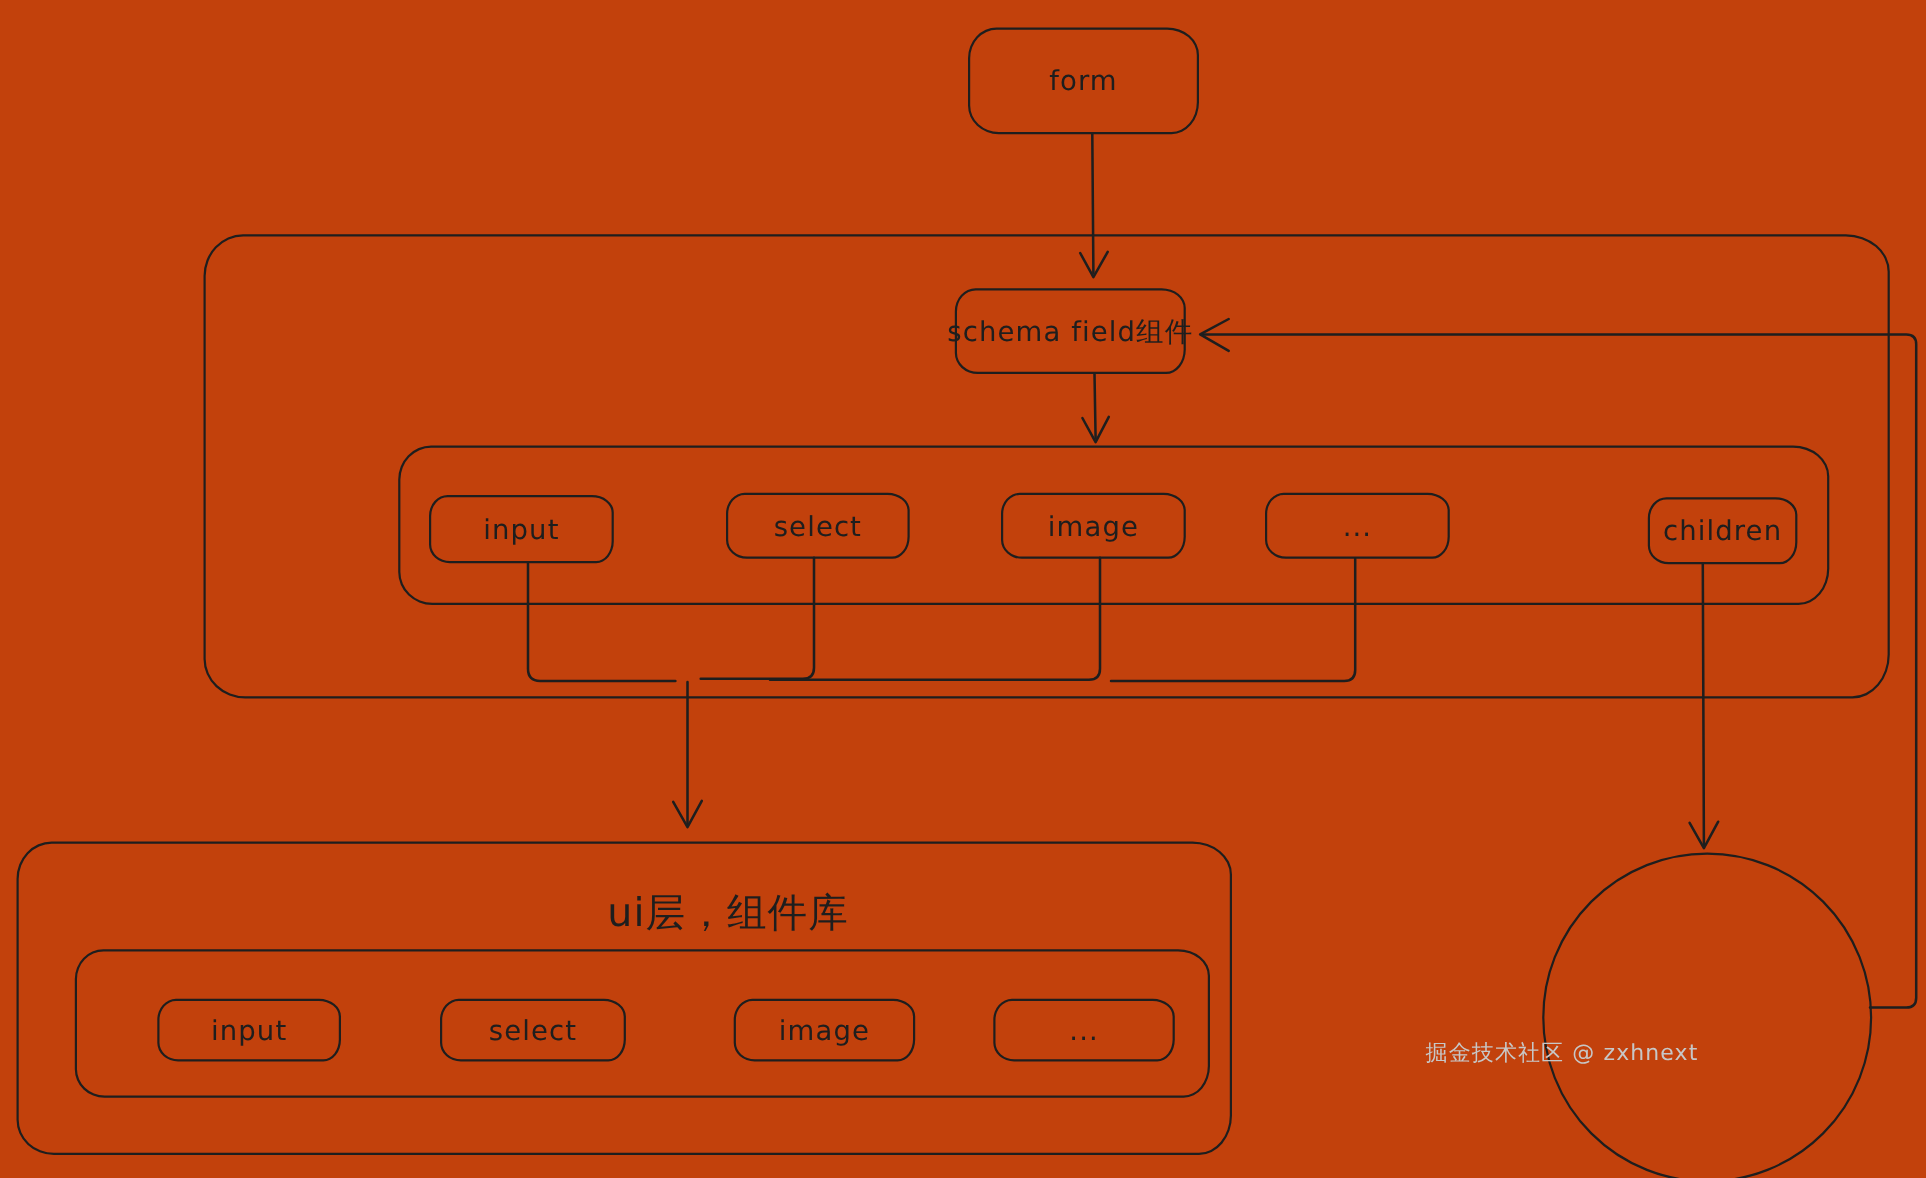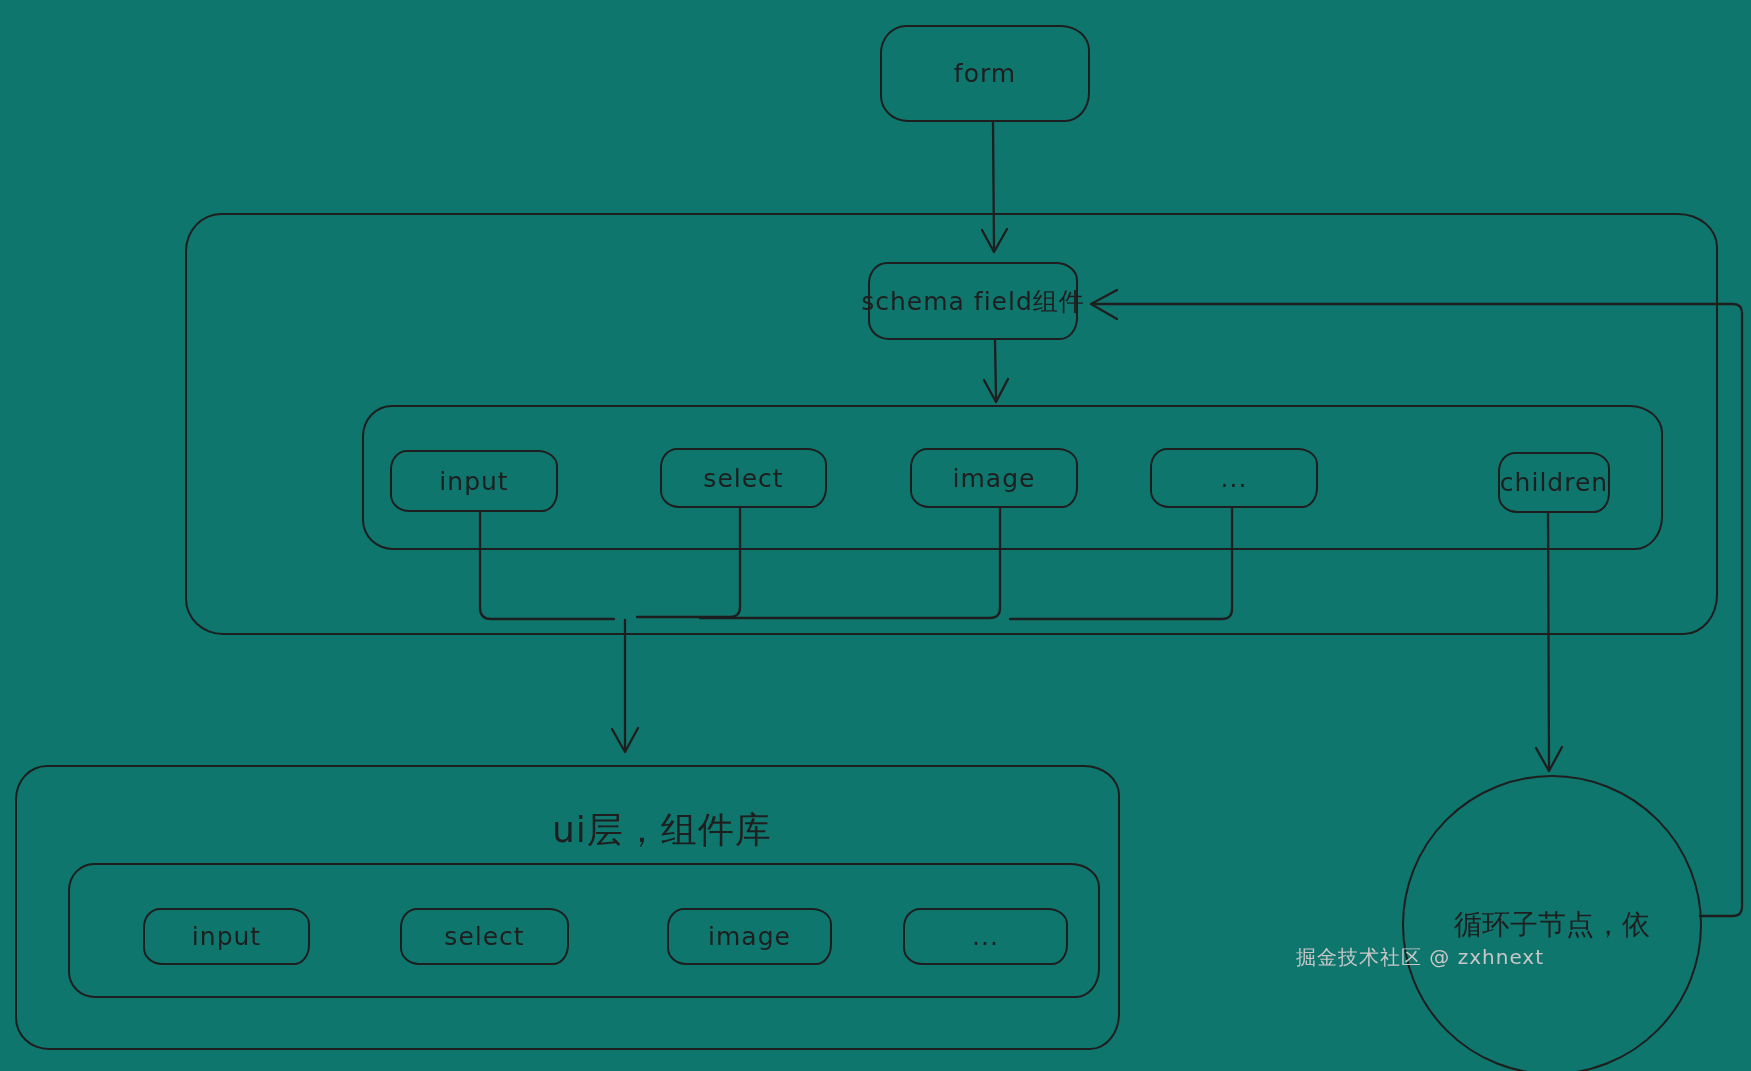--- a/index.html
+++ b/index.html
@@ -1,19 +1,19 @@
 <!DOCTYPE html>
 <html><head>
 <meta charset="utf-8">
 <style>
   html,body{margin:0;padding:0;background:#ffffff;}
   .canvas{
     position:relative;
     width:1751px;height:1071px;
-    background:#0f766e;
+    background:#c2410c;
     overflow:hidden;
     font-family:"DejaVu Sans","Liberation Sans",sans-serif;
     color:#1e1e1e;
   }
   .edges-svg{position:absolute;left:0;top:0;width:1751px;height:1071px;}
   .edges-svg path{stroke:#1e1e1e;stroke-width:2.3;fill:none;stroke-linecap:round;stroke-linejoin:round;}
   .shape{
     position:absolute;
     box-sizing:border-box;
     border:2.5px solid #1e1e1e;
@@ -60,21 +60,21 @@
   
   .form-box   {left:880px; top:25px;  width:210px; height:97px;}
   .big-cont   {left:185px; top:213px; width:1533px;height:422px;}
   .schema-box {left:868px; top:262px; width:210px; height:78px;}
   .inner-cont {left:362px; top:405px; width:1301px;height:145px;}
 
   .fld-input   {left:390px;  top:450px; width:168px; height:62px;}
   .fld-select  {left:660px;  top:448px; width:167px; height:60px;}
   .fld-image   {left:910px;  top:448px; width:168px; height:60px;}
   .fld-dots    {left:1150px; top:448px; width:168px; height:60px;}
-  .fld-children{left:1498px; top:452px; width:112px; height:61px;}
+  .fld-children{left:1498px; top:452px; width:136px; height:61px;}
 
   .ui-cont {left:15px; top:765px; width:1105px;height:285px;}
   .ui-title{left:552px;top:806px;}
   .ui-sub  {left:68px; top:863px; width:1032px;height:135px;}
 
   .ui-input {left:143px; top:908px; width:167px; height:57px;}
   .ui-select{left:400px; top:908px; width:169px; height:57px;}
   .ui-image {left:667px; top:908px; width:165px; height:57px;}
   .ui-dots  {left:903px; top:908px; width:165px; height:57px;}
 
@@ -148,18 +148,17 @@
     <span>select</span>
   </div>
   <div class="shape node r-box ui-image">
     <span>image</span>
   </div>
   <div class="shape node r-box ui-dots">
     <span>...</span>
   </div>
 
   <div class="circle loop-circle">
-    <span>循环子节点，依</span>
   </div>
 
   <div class="watermark wm">掘金技术社区 @ zxhnext</div>
 
 </div>
 
 </body></html>

